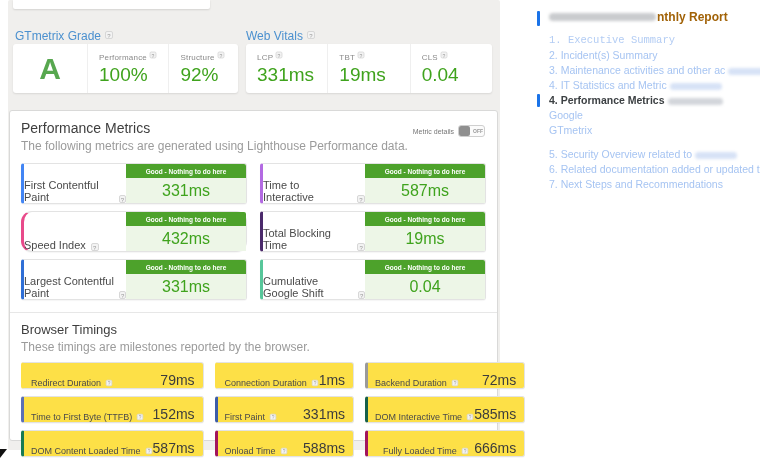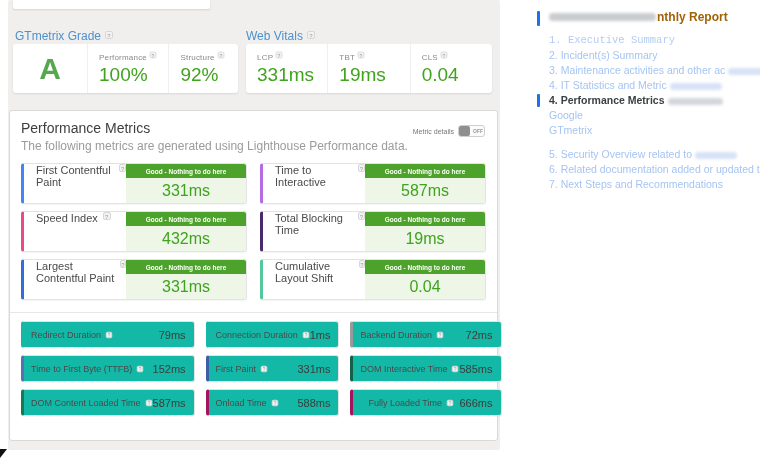--- a/index.html
+++ b/index.html
@@ -33,31 +33,31 @@
   .panel-title { font-size:14px; color:#3e3e3e; }
   .panel-sub { font-size:12px; color:#9b9b9b; margin-top:3px; }
   #metric-toggle { position:absolute; right:12px; top:14px; display:flex; align-items:center; gap:4px; }
   #metric-toggle .tlabel { font-size:7px; color:#777; }
   .switch { width:27px; height:12px; background:#fbfbfb; border:1px solid #cfcfcf; border-radius:3px; display:flex; align-items:center; }
   .knob { width:11px; height:10px; background:#8f8f8f; border-radius:2px; }
   .switch .state { font-size:5px; color:#9a9a9a; margin-left:3px; font-weight:bold; }
 
   #pm-grid { margin:10px 11px 0 11px; display:grid; grid-template-columns:1fr 1fr; column-gap:13px; row-gap:7px; }
   .mcard { height:41px; border:1px solid #e3e3e3; border-left:3px solid #ccc; border-radius:3px; box-shadow:0 1px 1px rgba(0,0,0,.04); display:flex; background:#fff; }
-  .mcard .mlabel { flex:1; display:flex; align-items:flex-start; padding-left:12px; font-size:11px; color:#4a4a4a; gap:5px; }
+  .mcard .mlabel { flex:1; display:flex; align-items:flex-end; padding-left:0; font-size:11px; color:#4a4a4a; gap:5px; }
   .mcard .mright { width:120px; display:flex; flex-direction:column; }
   .badge { height:14px; background:#4da22b; color:#fff; font-size:6.5px; font-weight:bold; display:flex; align-items:center; justify-content:center; border-radius:0 2px 0 0; }
   .mval { flex:1; background:#edf6e7; color:#3fa31d; font-size:16px; display:flex; align-items:center; justify-content:center; }
 
   .divider { margin-top:12px; border-top:1px solid #e7e7e7; }
 
   #bt-grid { margin:8px 11px 0 11px; display:grid; grid-template-columns:1fr 1fr 1fr; column-gap:11px; row-gap:7px; }
-  .tcard { height:27px; border:1px solid #e3e3e3; border-left:3px solid transparent; border-radius:3px; display:flex; align-items:center; background:#14b8a6; box-shadow:0 1px 1px rgba(0,0,0,.03); }
+  .tcard { height:27px; border:1px solid #e3e3e3; border-left:3px solid transparent; border-radius:3px; display:flex; align-items:flex-end; background:#fde047; box-shadow:0 1px 1px rgba(0,0,0,.03); }
   .tcard .tlabel2 { font-size:9px; color:#4a4a4a; padding-left:7px; display:flex; align-items:center; gap:4px; white-space:nowrap; }
-  .tcard .tval { margin-left:auto; padding-right:8px; font-size:11px; color:#3c3c3c; }
+  .tcard .tval { margin-left:auto; padding-right:8px; font-size:14px; color:#3c3c3c; }
   .tcard .help { transform:scale(.8); }
 
   
   #outline { position:absolute; left:537px; top:10px; width:220px; }
   .blue-bar { position:absolute; left:0; width:3px; background:#1a73e8; border-radius:1px; }
   #outline-title-row { position:relative; padding-left:12px; display:flex; align-items:center; }
   #outline-title-row .blue-bar { top:1px; height:15px; }
   .smudge { display:inline-block; height:8px; border-radius:4px; background:#c9cbce; filter:blur(1.5px); }
   .smudge.blue { background:#d7e2f6; height:7px; margin-left:3px; vertical-align:-1px; }
   #outline-title-text { font-size:12px; font-weight:600; color:#a16207; margin-left:1px; white-space:nowrap; }
@@ -139,21 +139,21 @@
         <div class="mcard" style="border-left-color: rgb(179, 106, 226);">
           <div class="mlabel">
               <span>Time to Interactive</span>
               <span class="help">?</span>
             </div>
           <div class="mright">
               <div class="badge">Good - Nothing to do here</div>
               <div class="mval">587ms</div>
             </div>
         </div>
-        <div class="mcard" style="border-left-color: rgb(232, 74, 138);">
+        <div class="mcard" style="border-left-color: rgb(232, 74, 138); border-radius: 11px;">
           <div class="mlabel">
               <span>Speed Index</span>
               <span class="help">?</span>
             </div>
           <div class="mright">
               <div class="badge">Good - Nothing to do here</div>
               <div class="mval">432ms</div>
             </div>
         </div>
         <div class="mcard" style="border-left-color: rgb(75, 42, 107);">
@@ -171,32 +171,36 @@
               <span>Largest Contentful Paint</span>
               <span class="help">?</span>
             </div>
           <div class="mright">
               <div class="badge">Good - Nothing to do here</div>
               <div class="mval">331ms</div>
             </div>
         </div>
         <div class="mcard" style="border-left-color: rgb(87, 198, 154);">
           <div class="mlabel">
-              <span>Cumulative Layout Shift</span>
+              <span>Cumulative Google Shift</span>
               <span class="help">?</span>
             </div>
           <div class="mright">
               <div class="badge">Good - Nothing to do here</div>
               <div class="mval">0.04</div>
             </div>
         </div>
       </div>
 
       <div class="divider"></div>
 
+      <div class="panel-head">
+        <div class="panel-title" style="font-size:13px;">Browser Timings</div>
+        <div class="panel-sub">These timings are milestones reported by the browser.</div>
+      </div>
 
       <div id="bt-grid">
         <div class="tcard" style="border-left-color: transparent;">
           <div class="tlabel2">
               <span>Redirect Duration</span>
               <span class="help">?</span>
             </div>
           <div class="tval">79ms</div>
         </div>
         <div class="tcard" style="border-left-color: transparent;">

